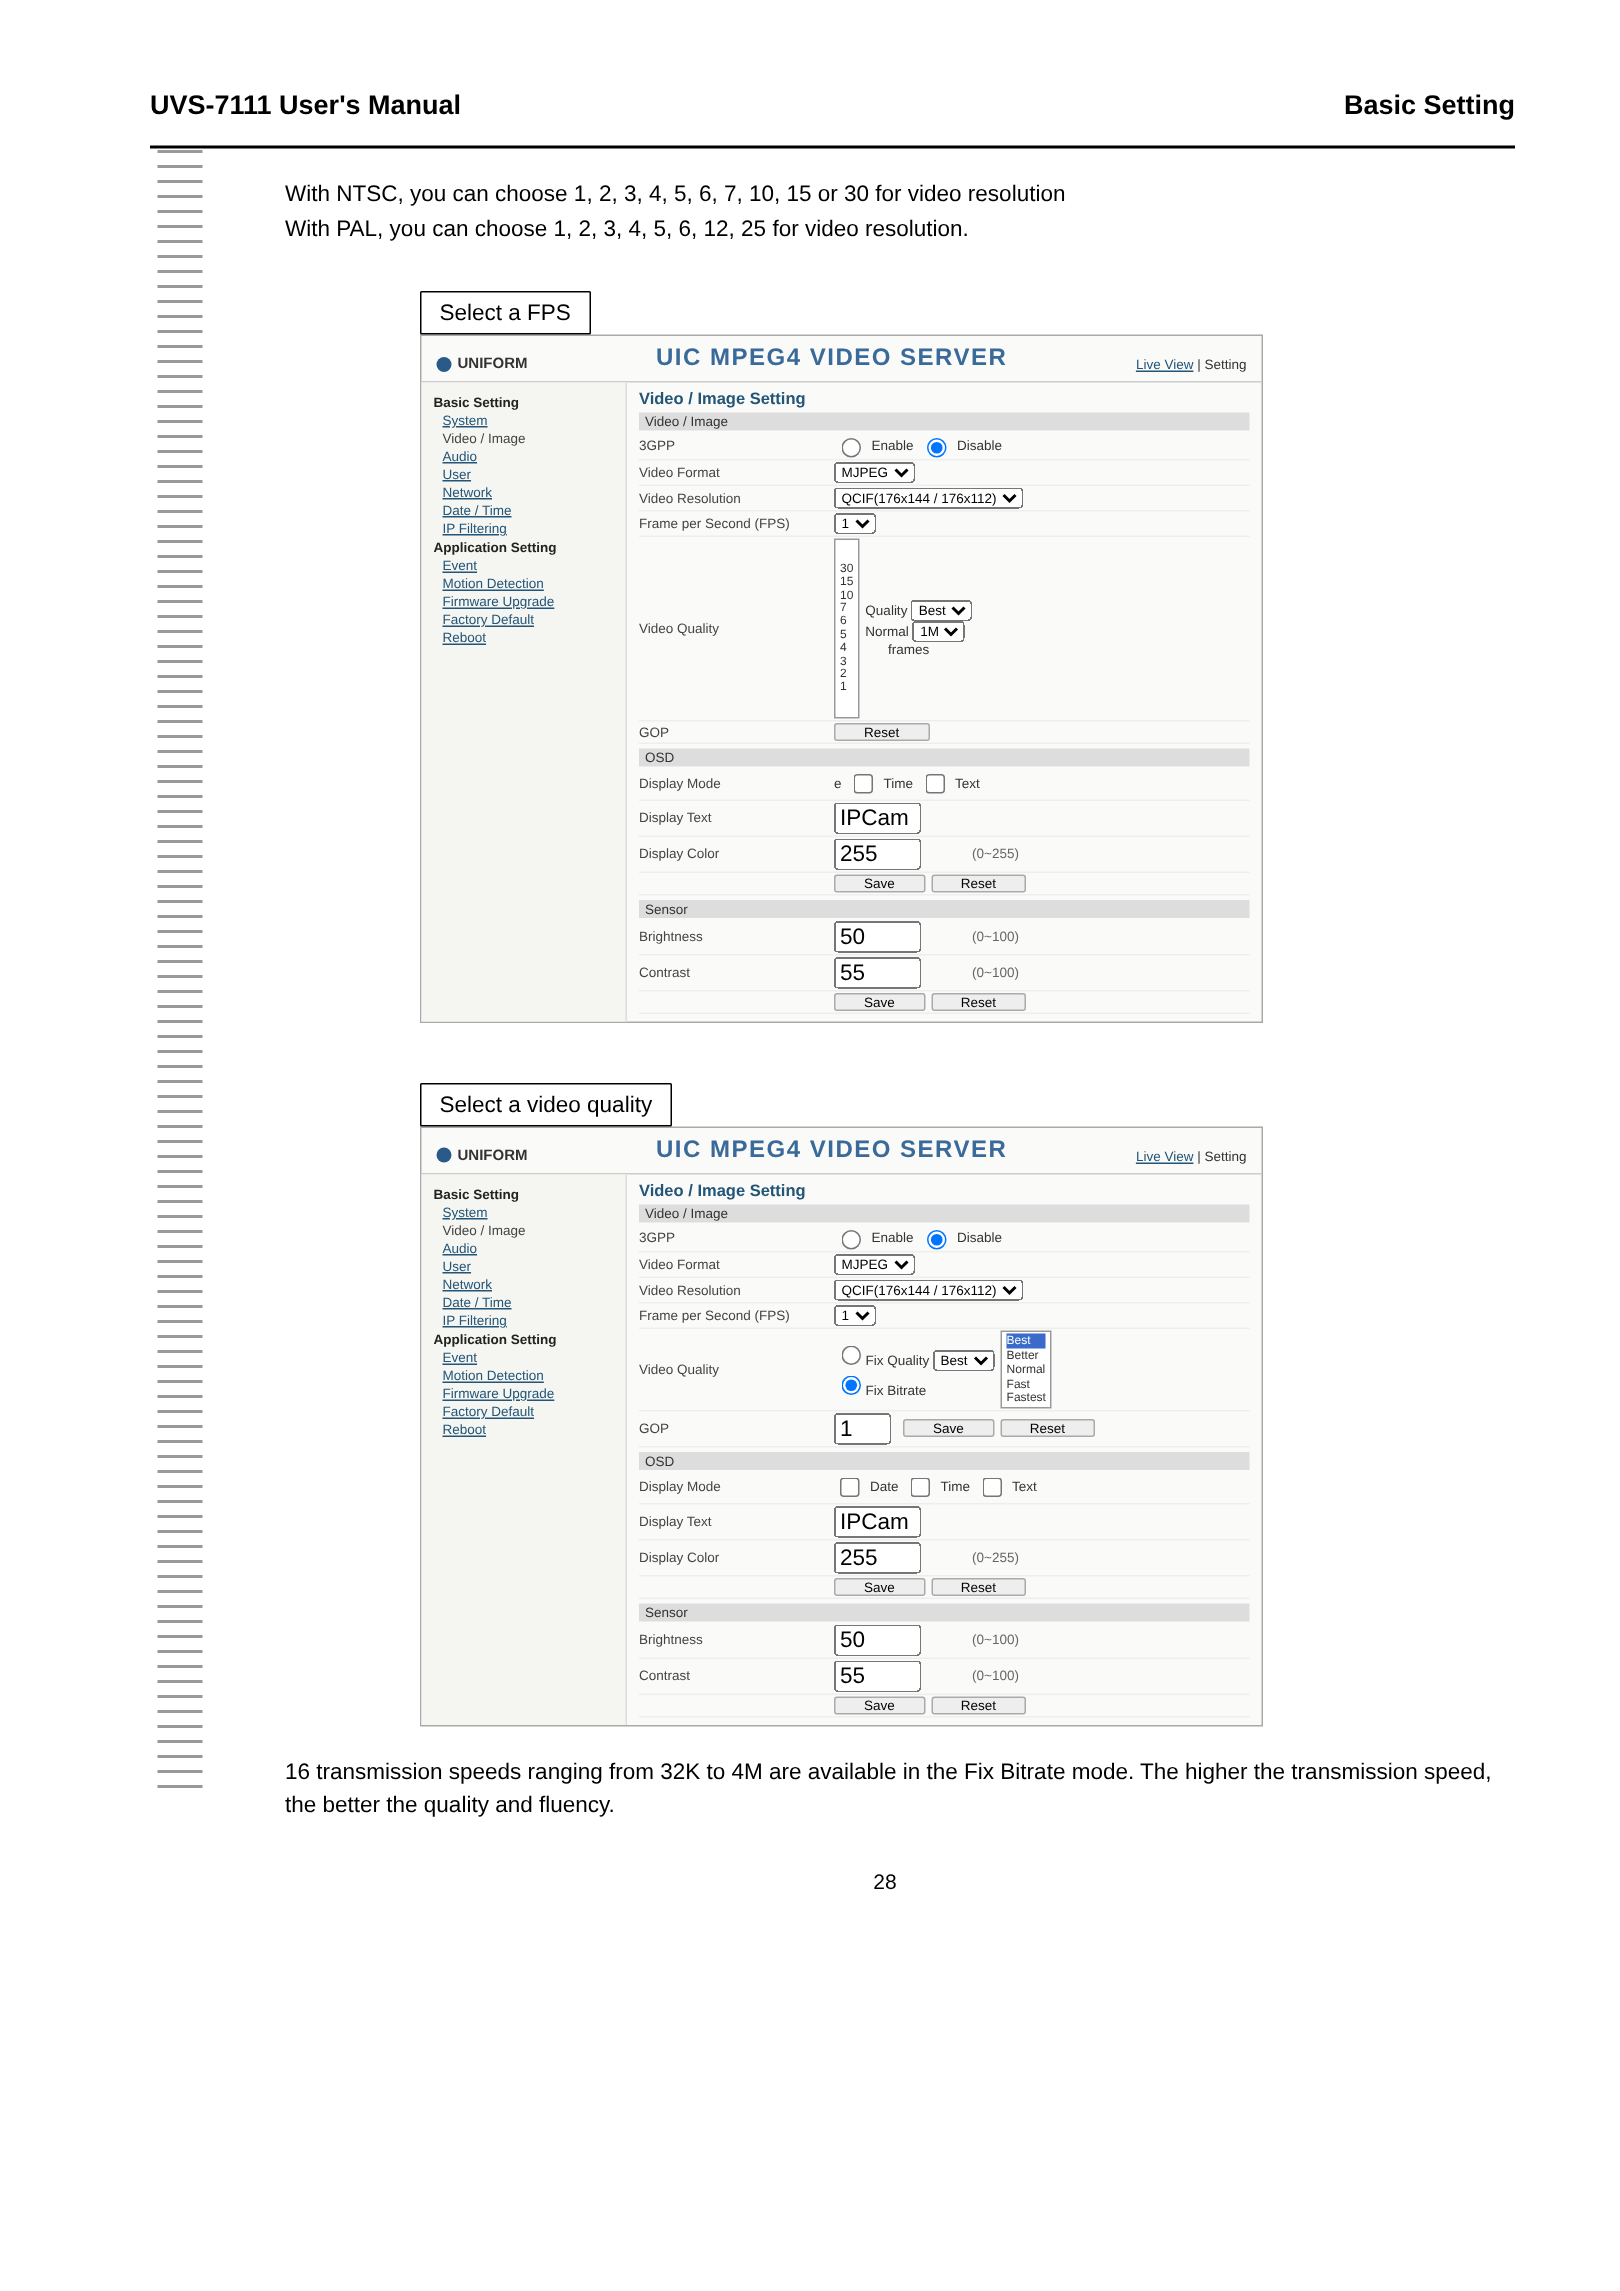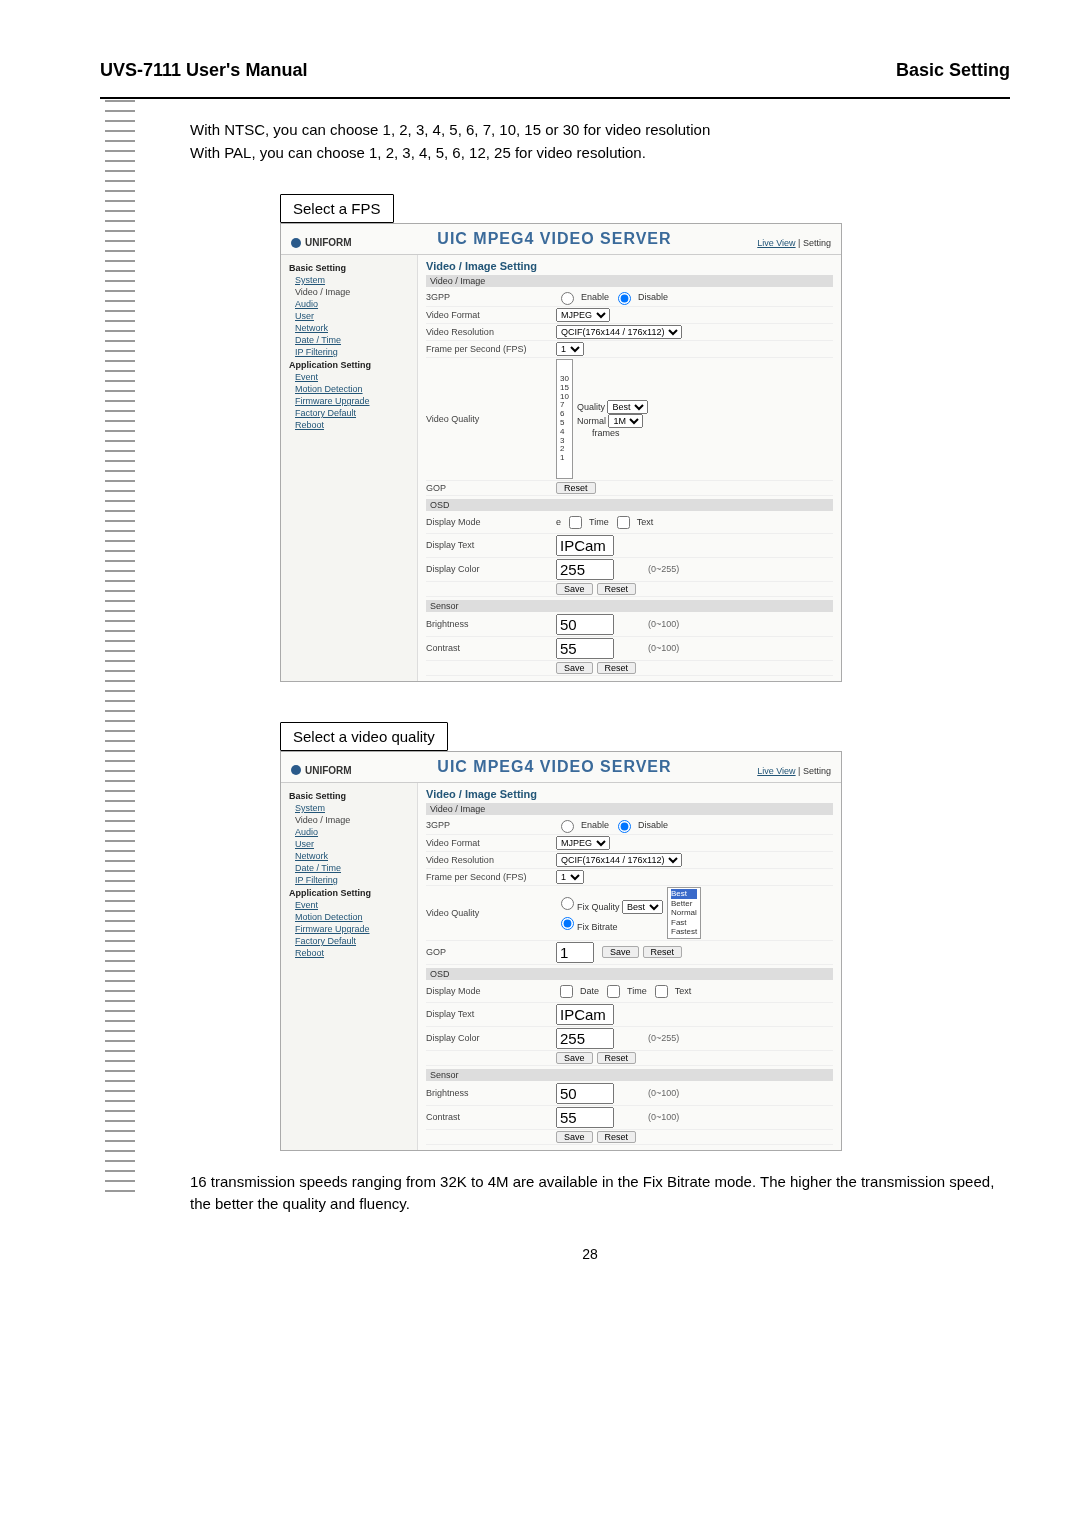--- a/index.html
+++ b/index.html
@@ -164,21 +164,21 @@
     font-size: 15px;
     padding: 0 2px;
     width: 50px;
   }
   .ss-ctrl select {
     font-size: 9px;
     padding: 0;
   }
   .ss-btn {
     font-size: 9px;
-    padding: 0 7px;
+    padding: 0 19px;
     background: #eee;
     border: 1px solid #aaa;
     border-radius: 2px;
   }
   .ss-hint {
     color: #666;
     margin-left: 30px;
   }
   .fps-list {
     display: flex;

